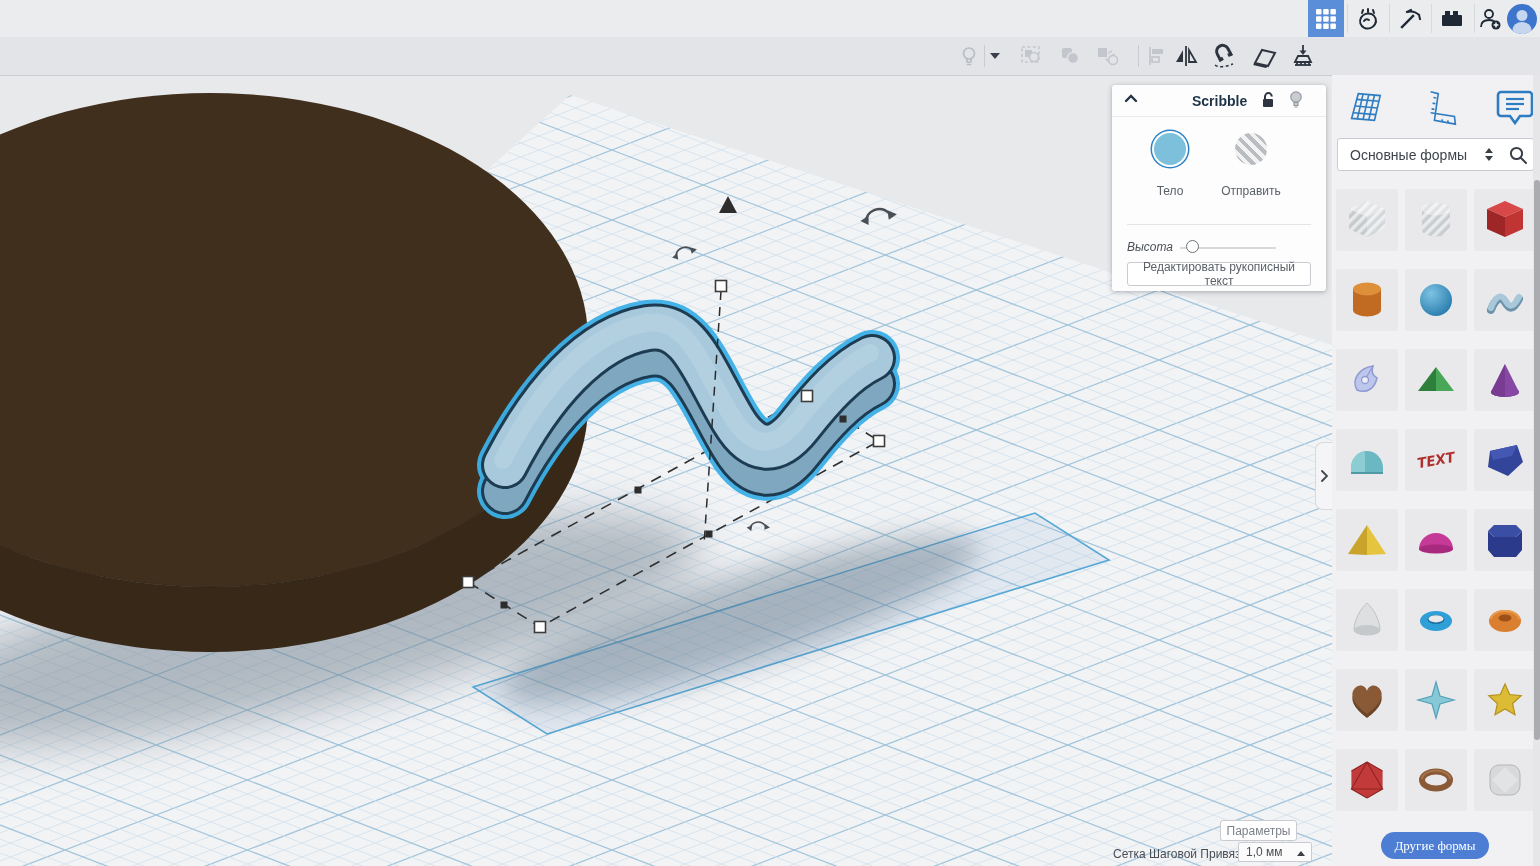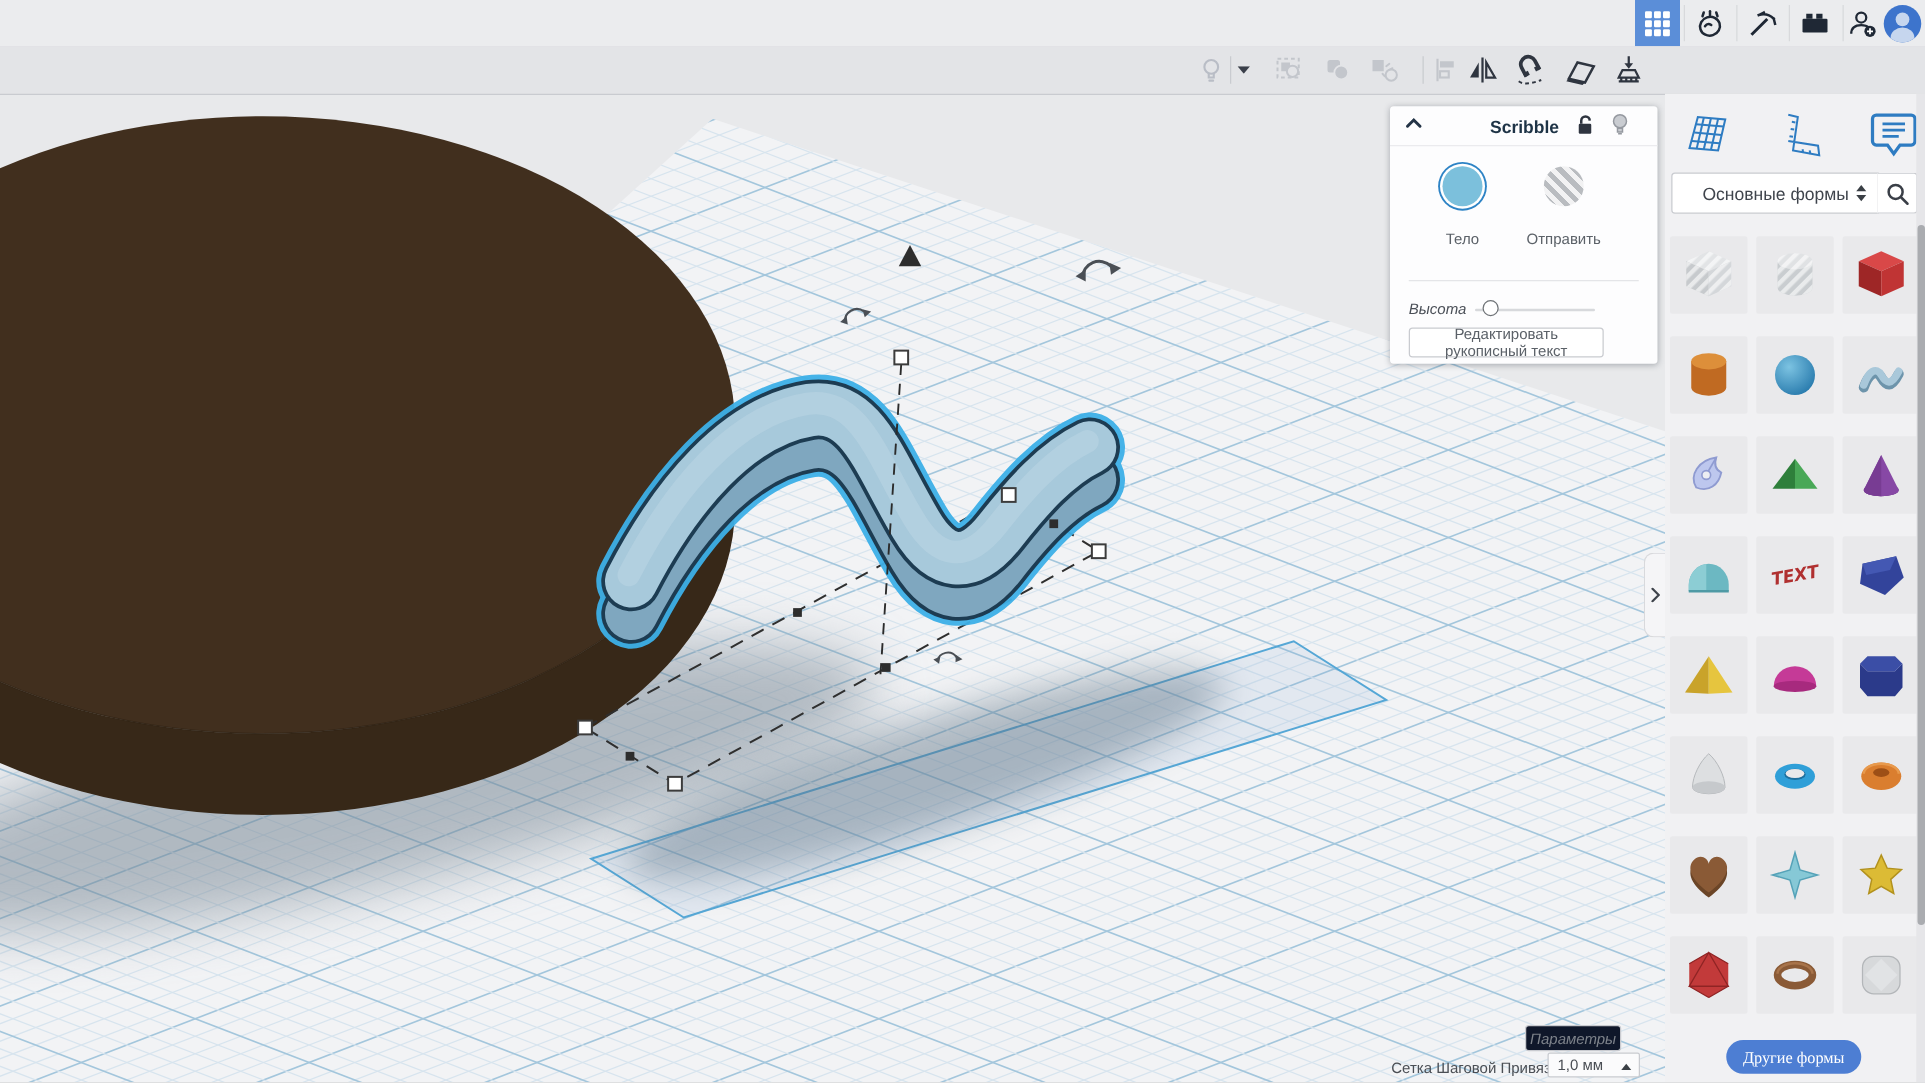--- a/index.html
+++ b/index.html
@@ -36,43 +36,43 @@
   .circ.solid{background:#7cc0dc;}
   .circ.hole{background:repeating-linear-gradient(45deg,#f2f2f3 0 4px,#b9bcc0 4px 8px);}
   .swatch .lbl{margin-top:19px;font-size:12px;color:#5b6168;}
   .p-divider{position:absolute;left:15px;top:139px;width:184px;height:1px;background:#e4e5e8;}
   .p-hrow{position:absolute;left:0;top:152px;width:258px;height:18px;font-style:italic;}
   .p-hlabel{position:absolute;left:15px;top:3px;font-size:12px;color:#4a4f57;}
   .p-track{position:absolute;left:68px;top:10px;width:96px;height:2px;background:#d7d9dc;border-radius:1px;}
   .p-thumb{position:absolute;left:74px;top:3px;width:13px;height:13px;border-radius:50%;
            background:#fff;border:1.5px solid #6f7377;box-sizing:border-box;cursor:pointer;}
   .p-hval{position:absolute;right:16px;top:3px;font-size:12px;color:#4a4f57;}
-  .p-editbtn{position:absolute;left:15px;top:177px;width:156px;height:24px;box-sizing:border-box;
+  .p-editbtn{position:absolute;left:15px;top:177px;width:184px;height:24px;box-sizing:border-box;
              background:#fff;border:1px solid #c9cbd0;border-radius:3px;color:#5b6168;font-size:12px;
              display:flex;align-items:center;justify-content:center;cursor:pointer;}
   
   .collapse-tab{position:absolute;left:1315px;top:442px;width:17px;height:68px;background:#f5f5f7;
                 border:1px solid #d8d9dc;border-right:none;border-radius:8px 0 0 8px;box-sizing:border-box;
                 display:flex;align-items:center;justify-content:center;cursor:pointer;}
   
   .param-btn{position:absolute;left:1220px;top:820px;width:77px;height:21px;box-sizing:border-box;
-             background:#0f172a;border:1px solid #c9cbd0;border-radius:3px;color:#7d828a;font-size:12px;
-             display:flex;align-items:center;justify-content:center;cursor:pointer;font-style:italic;}
+             background:#ffffff;border:1px solid #c9cbd0;border-radius:3px;color:#7d828a;font-size:12px;
+             display:flex;align-items:center;justify-content:center;cursor:pointer;}
   .snap-label{position:absolute;left:1113px;top:847px;font-size:12px;color:#4a4e54;}
   .snap-dd{position:absolute;left:1238px;top:842px;width:74px;height:20px;box-sizing:border-box;
            background:#fbfbfc;border:1px solid #c9cbd0;border-radius:2px;font-size:12px;color:#4a4e54;
            display:flex;align-items:center;padding-left:7px;cursor:pointer;}
   .snap-dd .caret{position:absolute;right:6px;top:8px;width:0;height:0;border-left:4px solid transparent;
            border-right:4px solid transparent;border-bottom:5px solid #3a3f45;}
   
   .sidebar{position:absolute;left:1332px;top:75px;width:208px;height:791px;background:#f1f1f3;}
   .sb-icon{position:absolute;top:10px;width:40px;height:44px;display:flex;align-items:center;justify-content:center;cursor:pointer;}
   .sb-select{position:absolute;left:5px;top:63px;width:166px;height:33px;box-sizing:border-box;background:#fff;
              border:1px solid #c9cbd0;border-radius:3px 0 0 3px;font-size:14px;color:#3f444c;
-             display:flex;align-items:center;padding-left:24px;cursor:pointer;}
+             display:flex;align-items:center;padding-left:12px;cursor:pointer;}
   .sb-select .dcarets{position:absolute;right:9px;top:9px;}
   .dcarets i{display:block;width:0;height:0;border-left:4px solid transparent;border-right:4px solid transparent;}
   .dcarets i.up{border-bottom:5px solid #3a3f45;margin-bottom:3px;}
   .dcarets i.dn{border-top:5px solid #3a3f45;}
   .sb-search{position:absolute;left:170px;top:63px;width:32px;height:33px;box-sizing:border-box;background:#fff;
              border:1px solid #c9cbd0;border-left:none;border-radius:0 3px 3px 0;
              display:flex;align-items:center;justify-content:center;cursor:pointer;}
   .shape-grid{position:absolute;left:4px;top:114px;display:grid;
               grid-template-columns:repeat(3,62px);grid-auto-rows:62px;gap:18px 7px;}
   .tile{background:#e9e9eb;border-radius:2px;display:flex;align-items:center;justify-content:center;cursor:pointer;}

